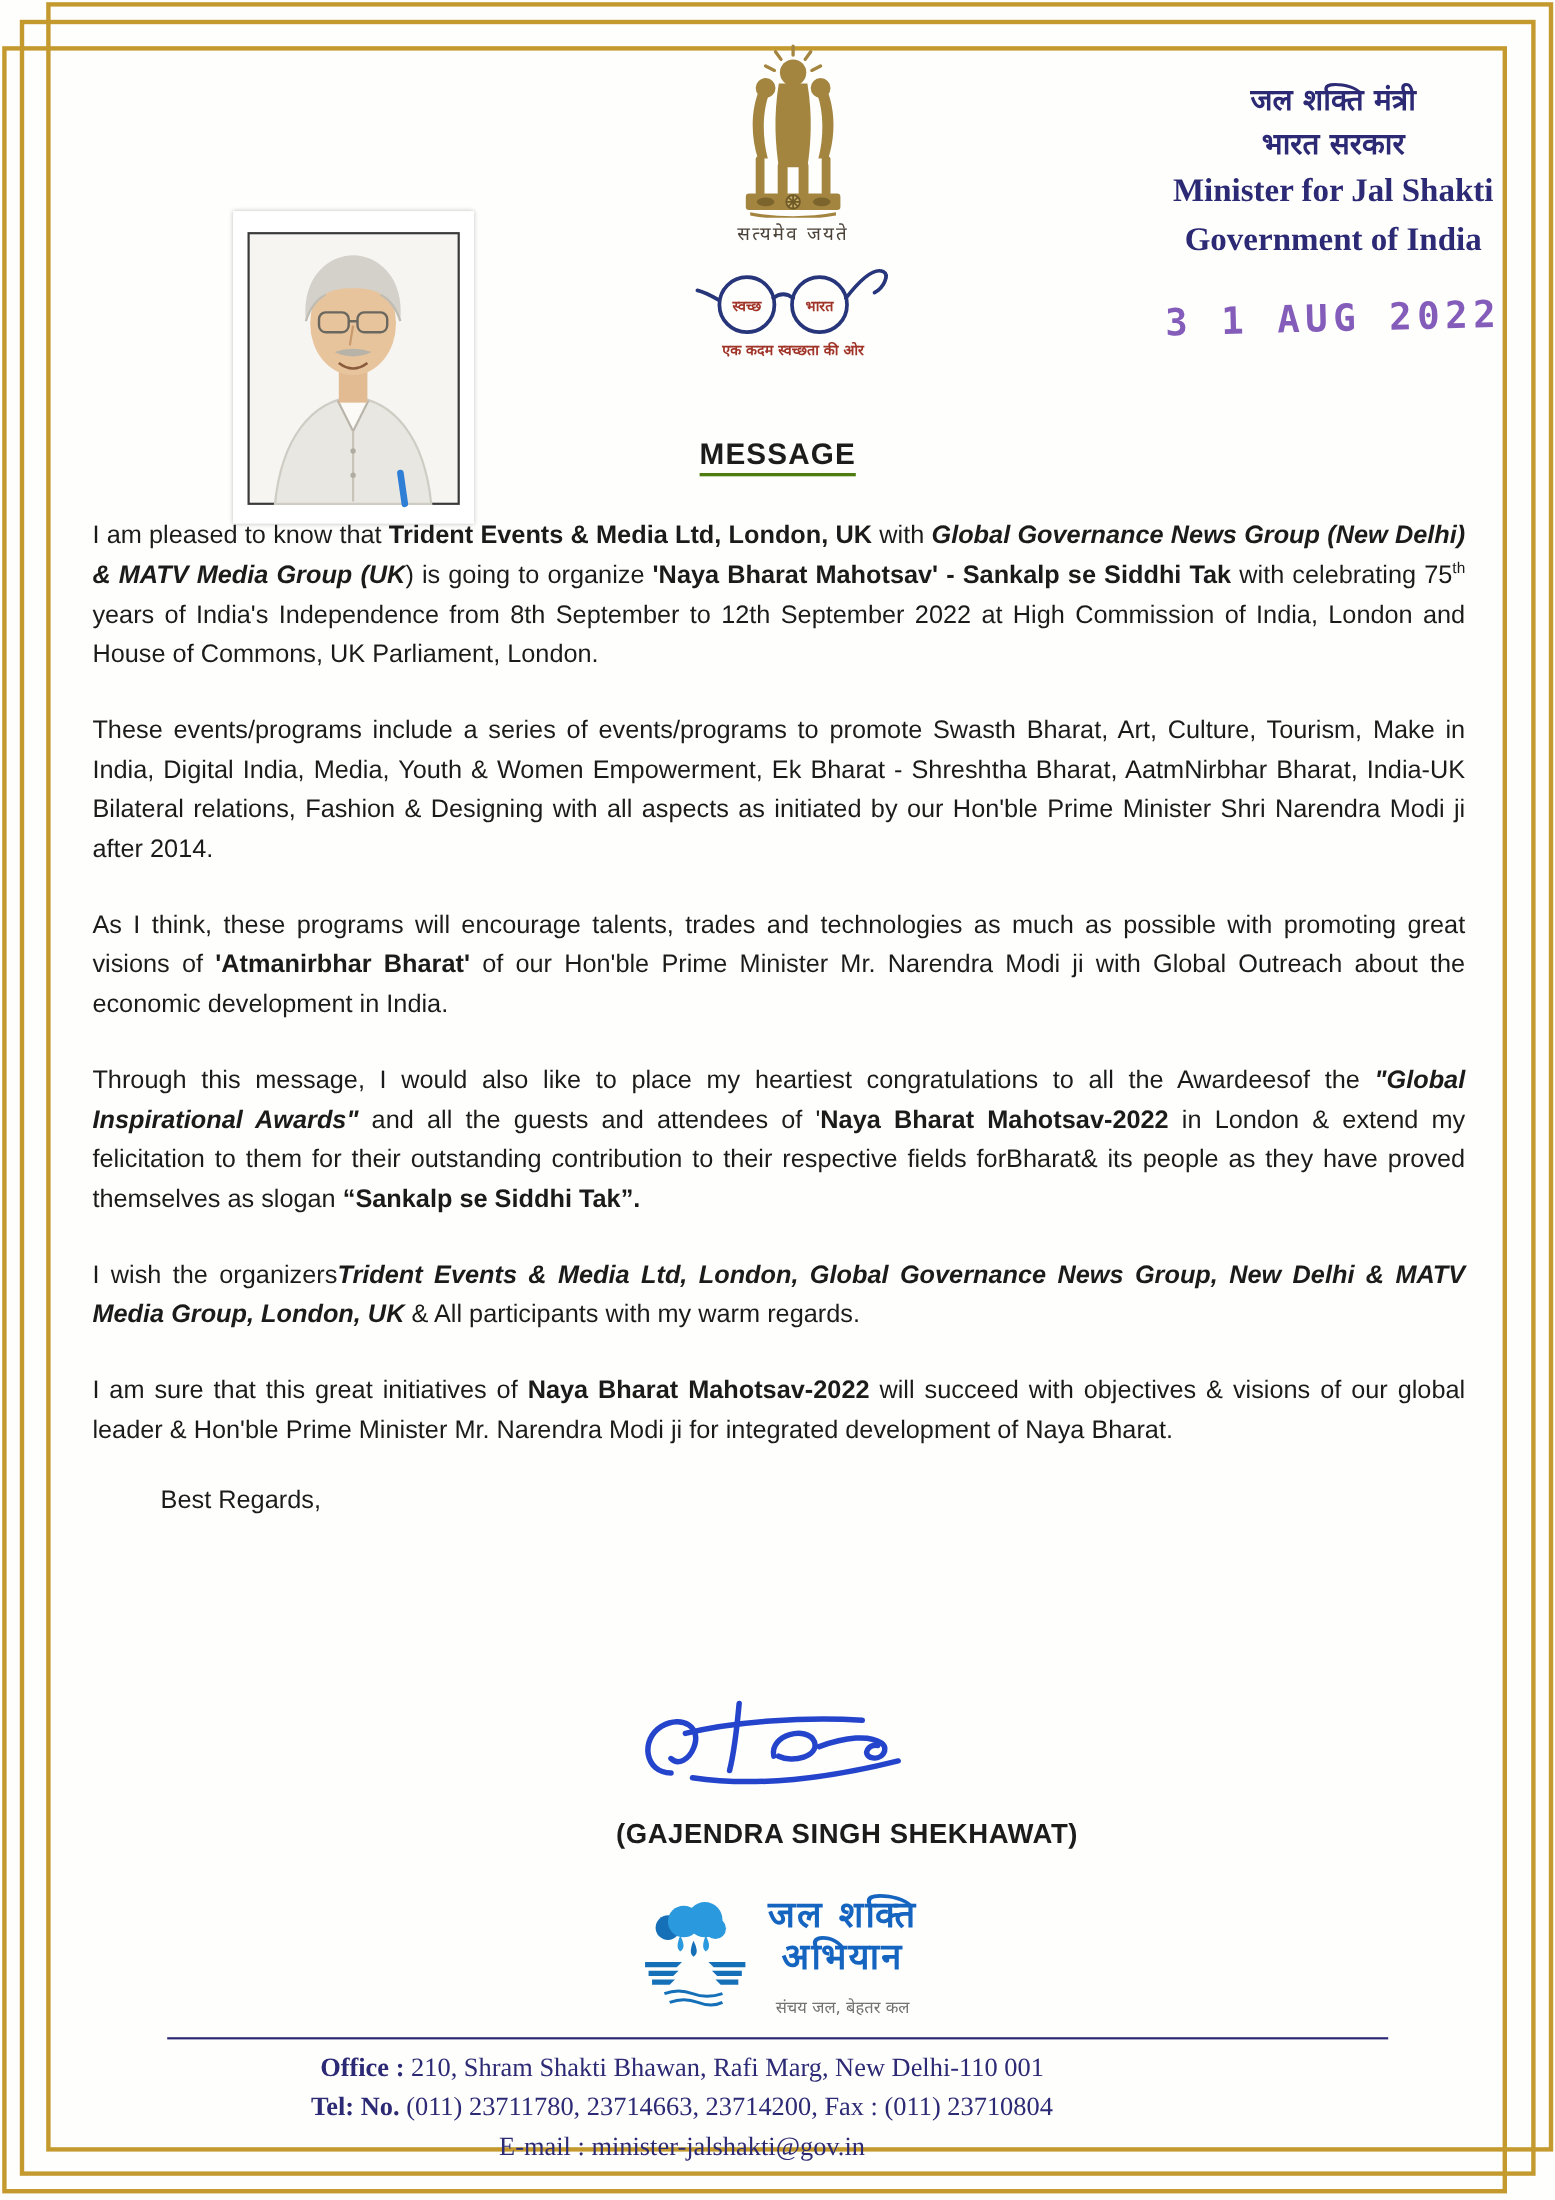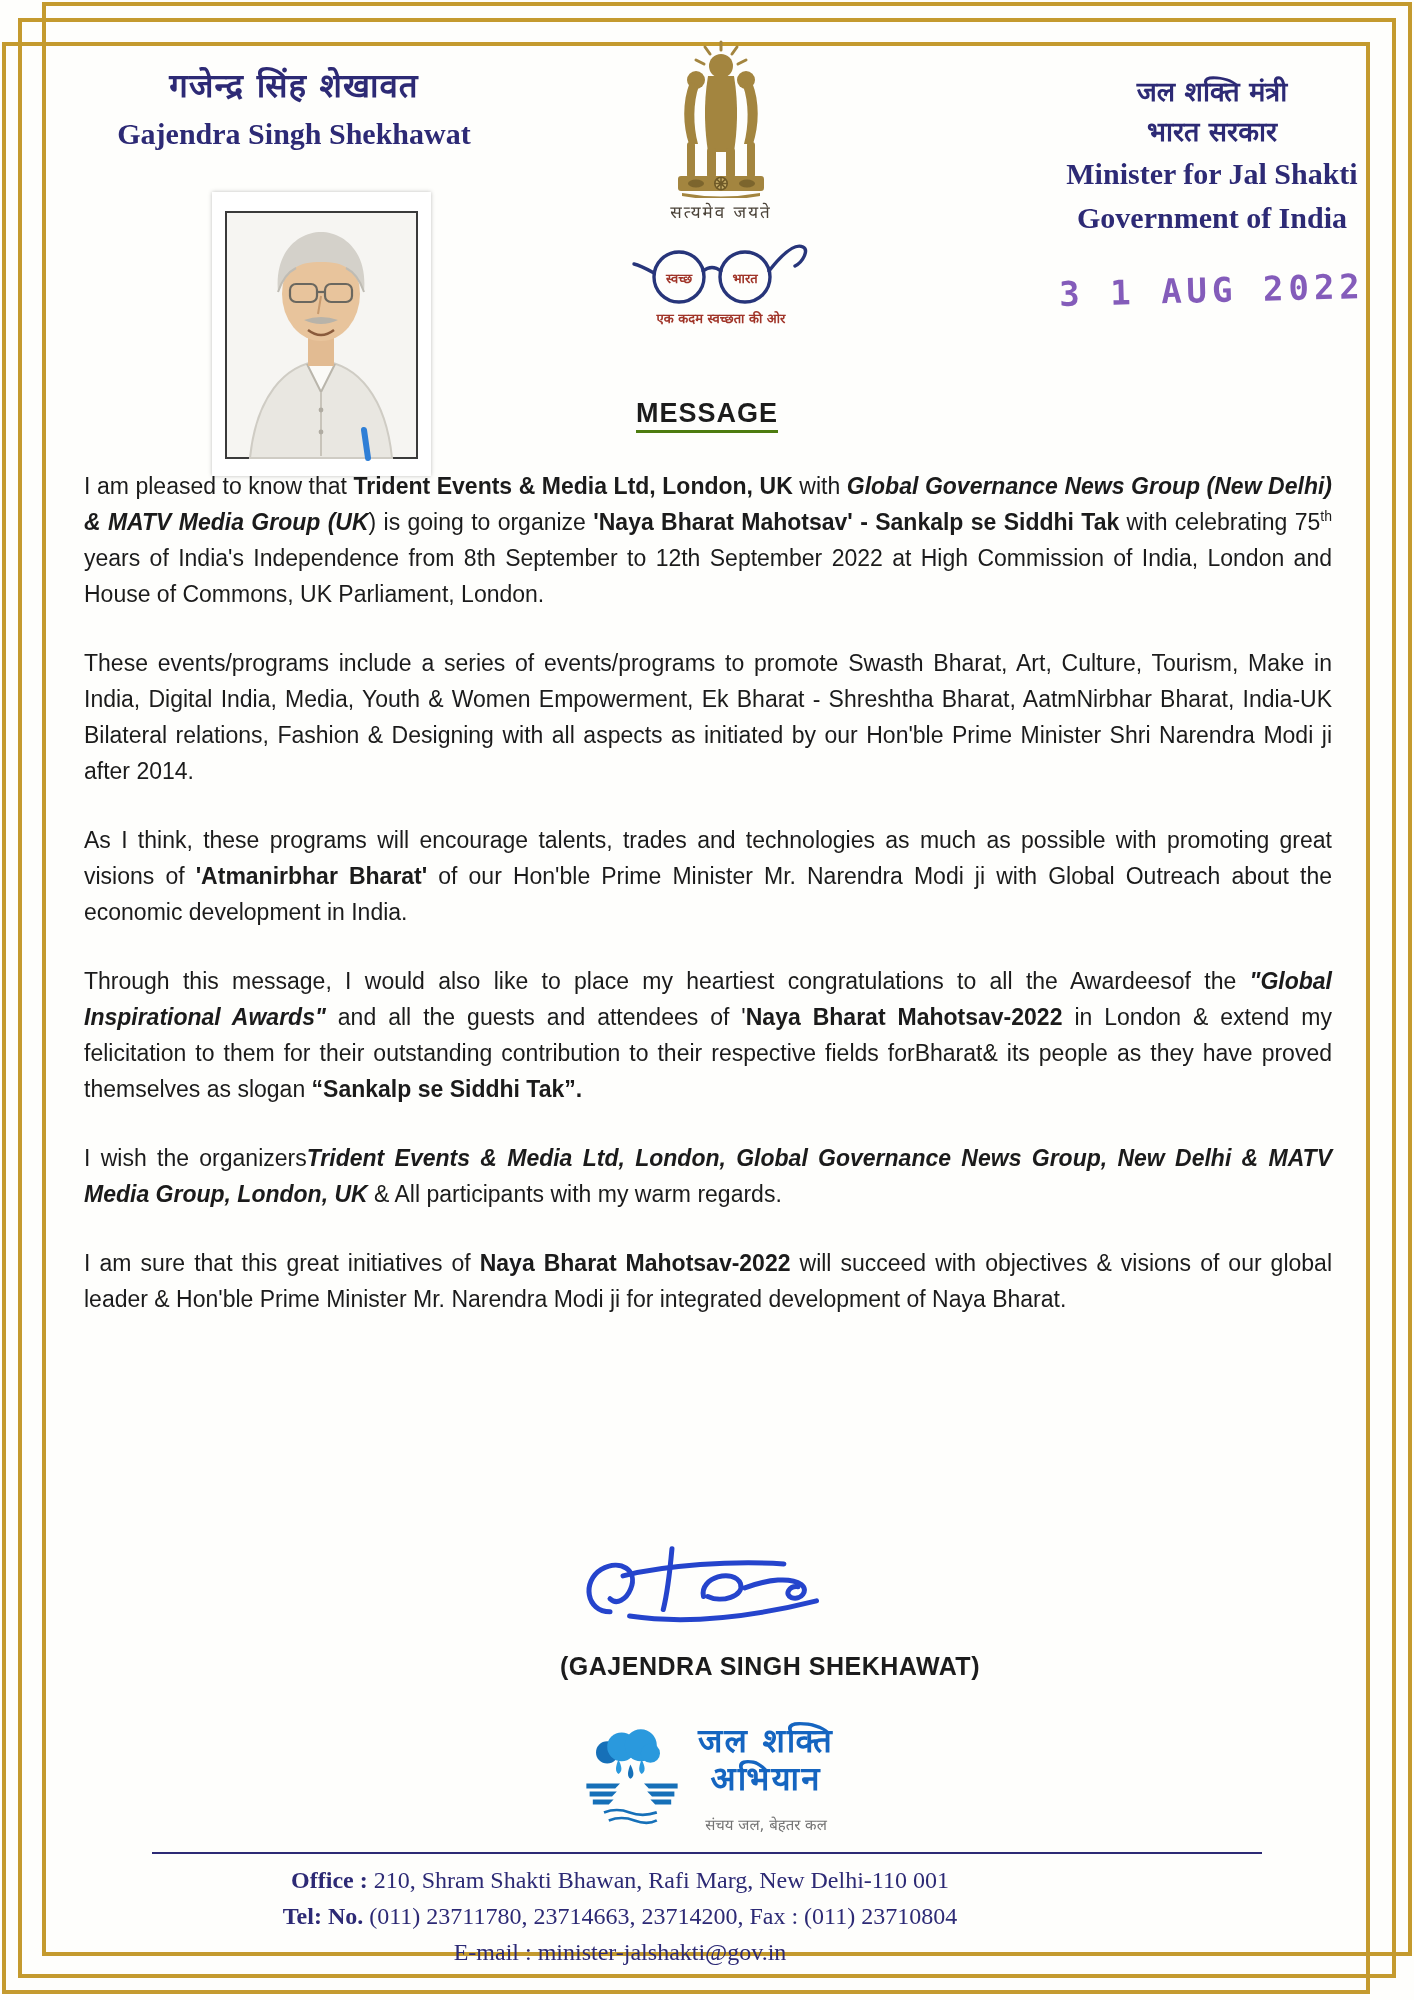--- a/index.html
+++ b/index.html
@@ -66,24 +66,20 @@
 </style>
 </head>
 <body>
 
 <div id="page">
 
   <div class="gold-frame" id="frameA"></div>
   <div class="gold-frame" id="frameB"></div>
   <div class="gold-frame" id="frameC"></div>
 
-  <div id="name-block">
-    <div id="name-hi" class="navy hindi">गजेन्द्र सिंह शेखावत</div>
-    <div id="name-en" class="navy serif">Gajendra Singh Shekhawat</div>
-  </div>
 
   <div id="photo-box">
     <svg width="219" height="284" viewBox="0 0 219 284">
       <rect x="0" y="0" width="219" height="284" fill="#ffffff"></rect>
       <rect x="14" y="20" width="191" height="246" fill="#f6f5f2" stroke="#3a3a3a" stroke-width="2"></rect>
 
       <path d="M38,266 C44,206 72,172 109,169 C146,172 174,206 180,266 Z" fill="#e9e7e1" stroke="#cfccc4" stroke-width="2"></path>
 
       <path d="M95,172 L109,200 L123,172 Z" fill="#fbfaf7"></path>
       <path d="M95,172 L109,200 M123,172 L109,200" stroke="#b9b5ab" stroke-width="2" fill="none"></path>
@@ -178,20 +174,21 @@
     <span>MESSAGE</span>
   </div>
 
   <div id="body-col">
     <p class="para"><span>I am pleased to know that </span><span style="font-weight: bold;">Trident Events &amp; Media Ltd, London, UK</span><span> with </span><span style="font-weight: bold; font-style: italic;">Global Governance News Group (New Delhi) &amp; MATV Media Group (UK</span><span>) is going to organize </span><span style="font-weight: bold;">'Naya Bharat Mahotsav' - Sankalp se Siddhi Tak</span><span> with celebrating 75</span><sup>th</sup><span> years of India's Independence from 8th September to 12th September 2022 at High Commission of India, London and House of Commons, UK Parliament, London.</span></p>
     <p class="para"><span>These events/programs include a series of events/programs to promote Swasth Bharat, Art, Culture, Tourism, Make in India, Digital India, Media, Youth &amp; Women Empowerment, Ek Bharat - Shreshtha Bharat, AatmNirbhar Bharat, India-UK Bilateral relations, Fashion &amp; Designing with  all aspects as initiated by our Hon'ble Prime Minister Shri Narendra Modi ji after 2014.</span></p>
     <p class="para"><span>As I think, these programs will encourage talents, trades and technologies as much as possible with promoting great visions of </span><span style="font-weight: bold;">'Atmanirbhar Bharat'</span><span> of our Hon'ble Prime Minister Mr. Narendra Modi ji with Global Outreach about the economic development in India.</span></p>
     <p class="para"><span>Through this message, I would also like to place my heartiest congratulations to all the Awardeesof the </span><span style="font-weight: bold; font-style: italic;">"Global Inspirational Awards"</span><span> and all the guests and attendees of '</span><span style="font-weight: bold;">Naya Bharat Mahotsav-2022</span><span> in London &amp; extend my felicitation to them for their outstanding contribution to their respective fields forBharat&amp; its people as they have proved themselves as slogan </span><span style="font-weight: bold;">“Sankalp se Siddhi Tak”.</span></p>
     <p class="para"><span>I wish the organizers</span><span style="font-weight: bold; font-style: italic;">Trident Events &amp; Media Ltd, London, Global Governance News Group, New Delhi &amp; MATV Media Group, London, UK</span><span> &amp; All participants with my warm regards.</span></p>
     <p class="para"><span>I am sure that this great initiatives of </span><span style="font-weight: bold;">Naya Bharat Mahotsav-2022</span><span> will succeed with objectives &amp; visions of our global leader &amp; Hon'ble Prime Minister Mr. Narendra Modi ji for integrated development of Naya Bharat.</span></p>
+    <div id="closing">Best Regards,</div>
   </div>
 
   <div id="sig-block">
     <svg width="300" height="100" viewBox="0 0 260 92">
       <g stroke="#2544cc" stroke-width="4.6" fill="none" stroke-linecap="round">
         <path d="M38,66 C16,66 12,38 30,27 C48,17 64,28 57,45 C53,55 44,60 38,54"></path>
         <path d="M50,33 C90,23 150,19 198,22"></path>
         <path d="M95,8 C93,30 90,52 87,64"></path>
         <path d="M124,52 C120,34 152,26 158,40 C162,52 140,58 128,52"></path>
         <path d="M162,44 C184,36 204,34 214,41 C221,46 214,56 205,53 C198,50 203,42 211,43"></path>

